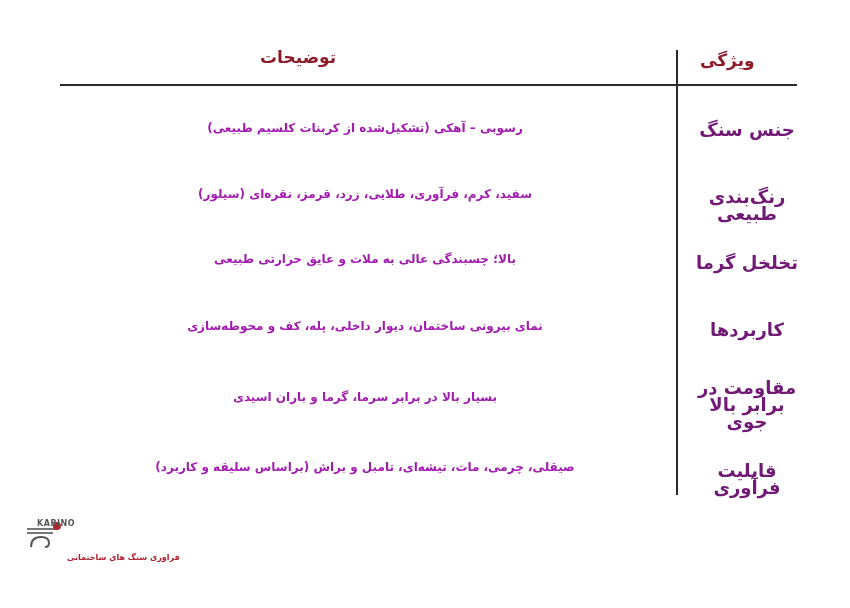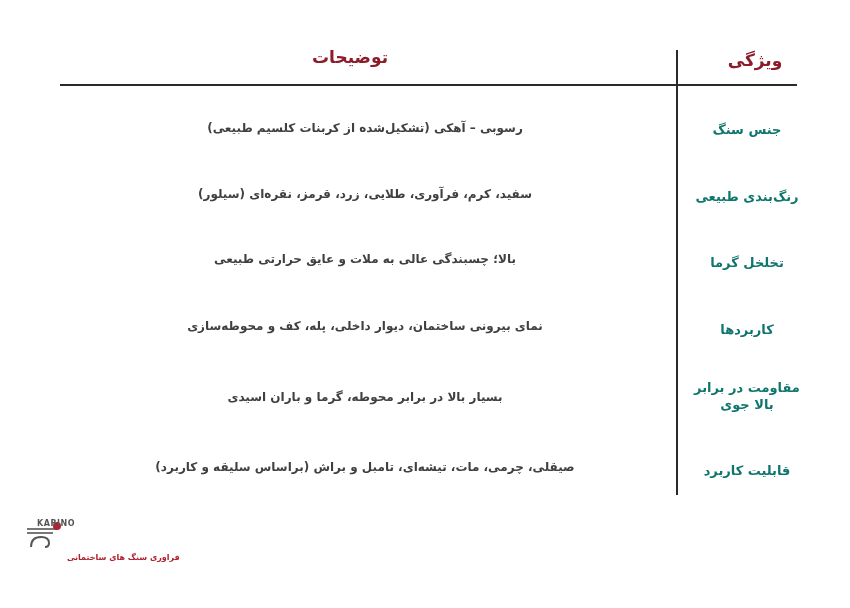--- a/index.html
+++ b/index.html
@@ -1,25 +1,25 @@
 <!DOCTYPE html>
 <html><head>
 <meta charset="utf-8">
 <style>
   html, body { margin:0; padding:0; }
   body { width:850px; height:608px; background:#ffffff; position:relative; overflow:hidden;
          font-family:"DejaVu Sans", sans-serif; }
   .hline { position:absolute; left:60px; top:84px; width:737px; height:2px; background:#2a2a2a; }
   .vline { position:absolute; left:676px; top:50px; width:2px; height:445px; background:#2a2a2a; }
-  .hdr { position:absolute; color:#8c1c2a; font-weight:bold; font-size:17px; direction:rtl; text-align:center; }
+  .hdr { position:absolute; color:#8c1c2a; font-weight:bold; font-size:17px; direction:rtl; text-align:left; }
   .hdr-feature { left:700px; width:110px; top:50px; }
   .hdr-desc { left:260px; width:180px; top:47px; }
-  .feat { position:absolute; left:686px; width:122px; color:#0f766e; font-weight:bold; font-size:13px;
+  .feat { position:absolute; left:686px; width:122px; color:#701a75; font-weight:bold; font-size:18px;
           direction:rtl; text-align:center; line-height:17px; }
-  .desc { position:absolute; left:80px; width:570px; color:#404040; font-weight:bold; font-size:12px;
+  .desc { position:absolute; left:80px; width:570px; color:#a21caf; font-weight:bold; font-size:12px;
           direction:rtl; text-align:center; }
   .logo { position:absolute; left:25px; top:515px; width:120px; height:55px; }
   .logo-mark { position:absolute; left:0; top:4px; width:44px; height:30px; }
   .logo-latin { position:absolute; left:4px; top:4px; font-size:8px; font-weight:bold; color:#555; letter-spacing:0.5px;padding-left:8px; }
   .logo-main { position:absolute; left:44px; top:0; font-size:26px; font-weight:bold; color:#111; direction:rtl; line-height:30px; }
   .logo-tag { position:absolute; left:14px; top:38px; font-size:8px; font-weight:bold; color:#b0202e; direction:rtl; white-space:nowrap;margin-left:28px; }
 </style>
 </head>
 <body>
 
@@ -35,23 +35,23 @@
 <div class="feat" style="top:188px">رنگ‌بندی طبیعی</div>
 <div class="desc" style="top:187px">سفید، کرم، فرآوری، طلایی، زرد، قرمز، نقره‌ای (سیلور)</div>
 
 <div class="feat" style="top:254px">تخلخل گرما</div>
 <div class="desc" style="top:252px">بالا؛ چسبندگی عالی به ملات و عایق حرارتی طبیعی</div>
 
 <div class="feat" style="top:321px">کاربردها</div>
 <div class="desc" style="top:319px">نمای بیرونی ساختمان، دیوار داخلی، پله، کف و محوطه‌سازی</div>
 
 <div class="feat" style="top:379px">مقاومت در برابر بالا جوی</div>
-<div class="desc" style="top:390px">بسیار بالا در برابر محوطه، گرما و باران اسیدی</div>
+<div class="desc" style="top:390px">بسیار بالا در برابر سرما، گرما و باران اسیدی</div>
 
-<div class="feat" style="top:462px">قابلیت کاربرد</div>
+<div class="feat" style="top:462px">قابلیت فرآوری</div>
 <div class="desc" style="top:460px">صیقلی، چرمی، مات، تیشه‌ای، تامبل و براش (براساس سلیقه و کاربرد)</div>
 
 <div class="logo">
   <svg class="logo-mark" viewBox="0 0 44 30">
     <rect x="2" y="9" width="30" height="2" fill="#777"></rect>
     <rect x="2" y="13" width="26" height="2" fill="#777"></rect>
     <path d="M6 28 q0 -10 10 -10 q8 0 8 6 q0 4 -4 4" stroke="#555" stroke-width="2" fill="none"></path>
     <circle cx="32" cy="7" r="4" fill="#b0202e"></circle>
   </svg>
   <div class="logo-latin">KARINO</div>

